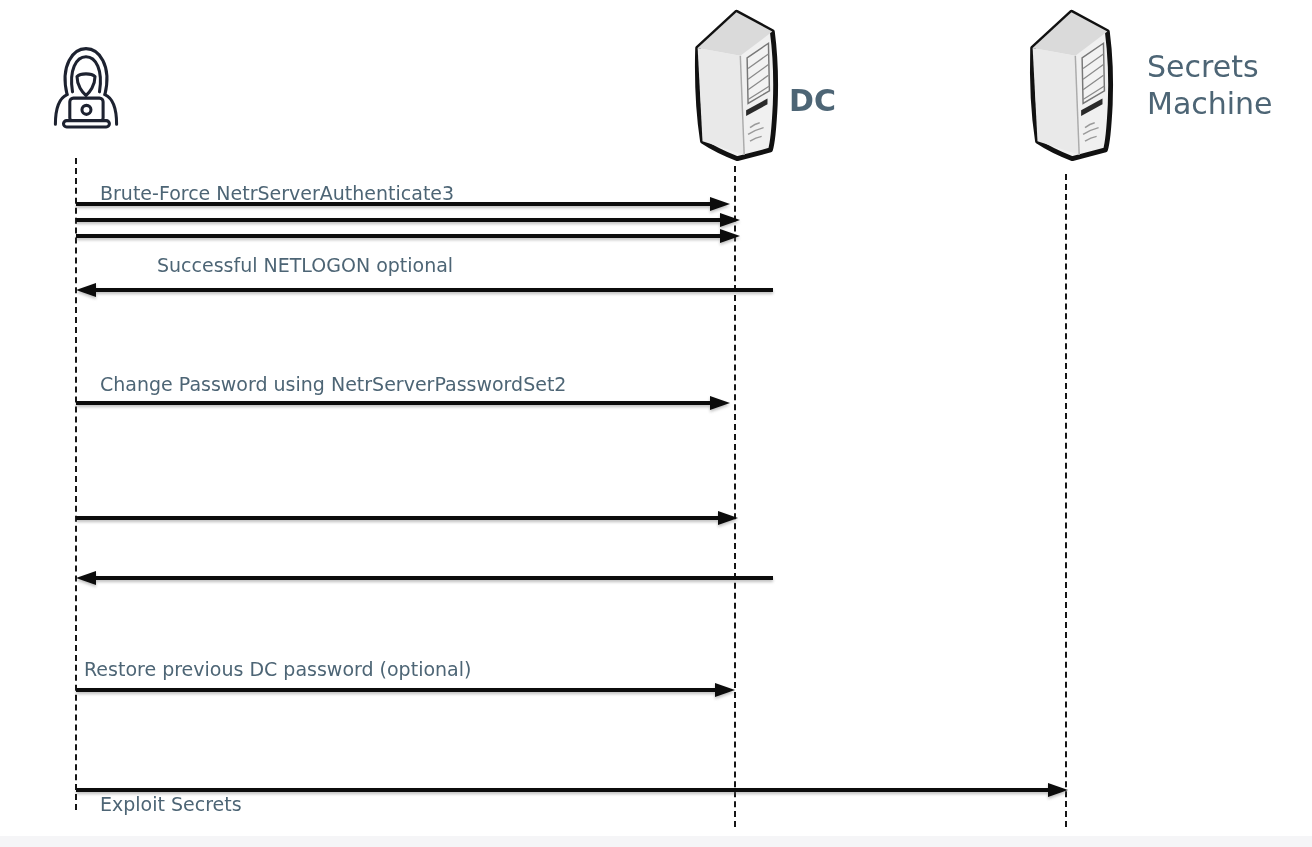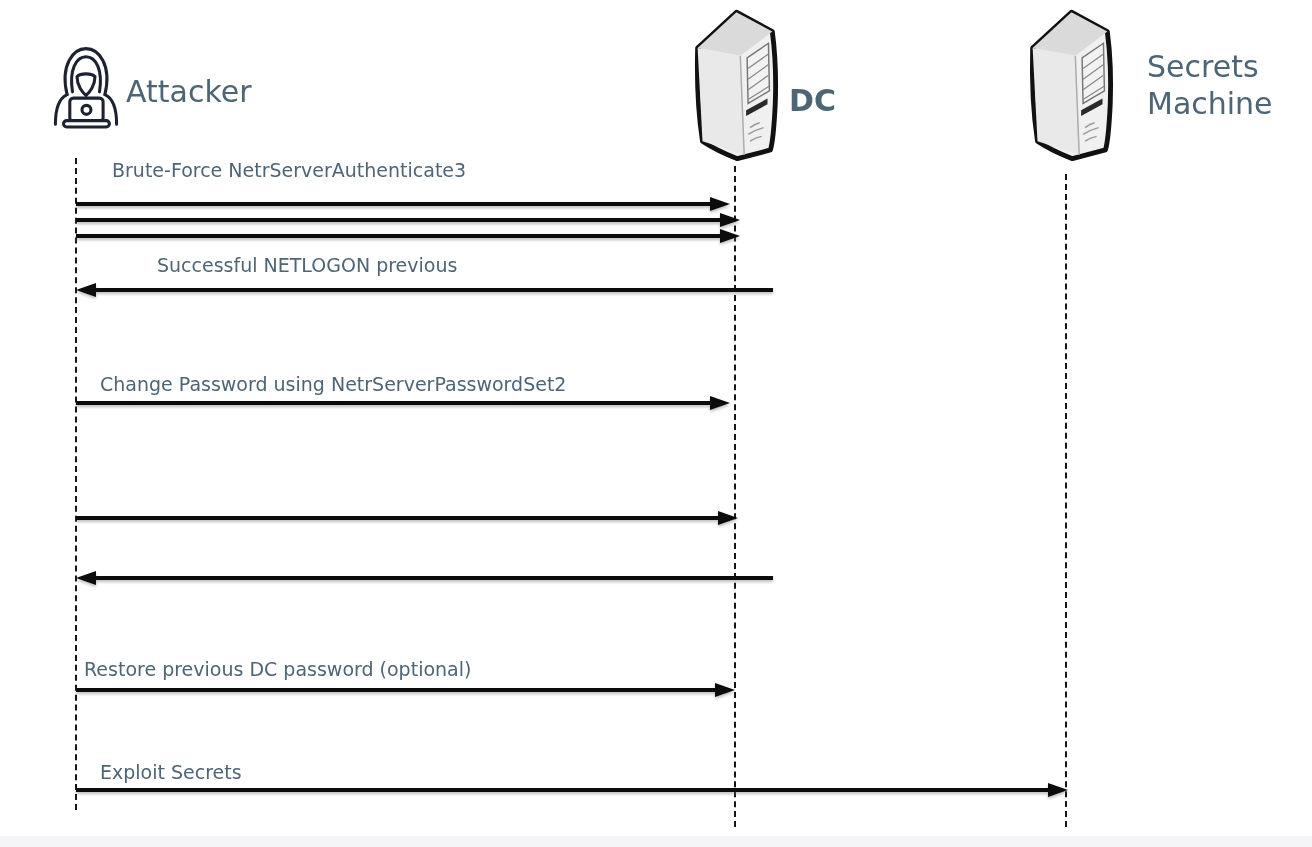--- a/index.html
+++ b/index.html
@@ -76,21 +76,20 @@
       <path d="M19,57 C11,24 26,6 40,6 C54,6 69,24 61,57"></path>
       <path d="M25,54 C21,30 29,15 40,15 C51,15 59,30 55,54"></path>
       <path d="M30,37 C34,33 46,33 50,37 C50,47 44,55 40,58 C36,55 30,47 30,37 Z"></path>
       <path d="M19,57 C10,61 6,72 6,90"></path>
       <path d="M61,57 C70,61 74,72 74,90"></path>
       <rect x="22" y="61" width="37" height="26" rx="4" fill="#ffffff"></rect>
       <circle cx="40.5" cy="74" r="5" fill="#ffffff"></circle>
       <rect x="15" y="86" width="51" height="7" rx="3.5" fill="#ffffff"></rect>
     </svg>
   </div>
-  <div class="actor-label" style="left:126px;top:73px;">Attacker</div>
 
   <div class="actor-icon" style="left:686px;top:6px;width:97px;height:156px;">
     <svg viewBox="0 0 100 158" width="97" height="156">
       <path d="M52,5 L89,25 C92,48 93,75 92,100 C91,120 90,138 87,147 L53,156 C40,151 26,144 17,138 C13,112 11,78 12,42 Z" fill="#f0f0f0" stroke="#111111" stroke-width="5" stroke-linejoin="round"></path>
       <path d="M12,42 L52,5 L89,25 L56,50 Z" fill="#dadada"></path>
       <path d="M12,42 L56,50 L60,152 L17,138 Z" fill="#e9e9e9"></path>
       <path d="M56,50 L60,152" stroke="#ababab" stroke-width="1.5" fill="none"></path>
       <path d="M63,52 L85,37 L86,86 L64,99 Z" fill="#f2f2f2" stroke="#777777" stroke-width="1.5"></path>
       <path d="M64,63 L85,48 M64,74 L85,59 M64,85 L85,70 M64,95 L86,81" stroke="#8a8a8a" stroke-width="1.3" fill="none"></path>
       <path d="M62,106 L84,94 L84,100 L62,112 Z" fill="#2a2a2a"></path>
@@ -110,35 +109,35 @@
       <path d="M62,106 L84,94 L84,100 L62,112 Z" fill="#2a2a2a"></path>
       <path d="M66,124 q5,-4 10,-5 M64,131 q8,-5 16,-7 M66,138 q6,-4 12,-5" stroke="#9a9a9a" stroke-width="1.5" fill="none"></path>
     </svg>
   </div>
   <div class="actor-label" style="left:1147px;top:48px;width:165px;">Secrets Machine</div>
 
   <div class="lifeline" style="left:75px;top:158px;height:652px;"></div>
   <div class="lifeline" style="left:734px;top:166px;height:661px;"></div>
   <div class="lifeline" style="left:1065px;top:174px;height:653px;"></div>
 
-  <div class="msg-label" style="left:100px;top:159px;margin-left:12px;">Brute-Force NetrServerAuthenticate3</div>
+  <div class="msg-label" style="left:100px;top:182px;">Brute-Force NetrServerAuthenticate3</div>
   <div class="arrow right" style="left:76px;top:197px;width:654px;">
       <div class="shaft"></div>
       <div class="head"></div>
     </div>
   <div class="arrow right" style="left:76px;top:213px;width:664px;">
       <div class="shaft"></div>
       <div class="head"></div>
     </div>
   <div class="arrow right" style="left:76px;top:229px;width:664px;">
       <div class="shaft"></div>
       <div class="head"></div>
     </div>
 
-  <div class="msg-label" style="left:157px;top:254px;">Successful NETLOGON previous</div>
+  <div class="msg-label" style="left:157px;top:254px;">Successful NETLOGON optional</div>
   <div class="arrow left" style="left:76px;top:283px;width:697px;">
       <div class="head"></div>
       <div class="shaft"></div>
     </div>
 
   <div class="msg-label" style="left:100px;top:373px;text-align:center;">Change Password using NetrServerPasswordSet2</div>
   <div class="arrow right" style="left:76px;top:396px;width:654px;">
       <div class="shaft"></div>
       <div class="head"></div>
     </div>
@@ -152,20 +151,20 @@
       <div class="head"></div>
       <div class="shaft"></div>
     </div>
 
   <div class="msg-label" style="left:84px;top:658px;">Restore previous DC password (optional)</div>
   <div class="arrow right" style="left:76px;top:683px;width:659px;">
       <div class="shaft"></div>
       <div class="head"></div>
     </div>
 
-  <div class="msg-label" style="left:100px;top:761px;">Exploit Secrets</div>
+  <div class="msg-label" style="left:100px;top:793px;">Exploit Secrets</div>
   <div class="arrow right" style="left:76px;top:783px;width:992px;">
       <div class="shaft"></div>
       <div class="head"></div>
     </div>
 
   <div class="footer-band"></div>
 </div>
 
 </body></html>

